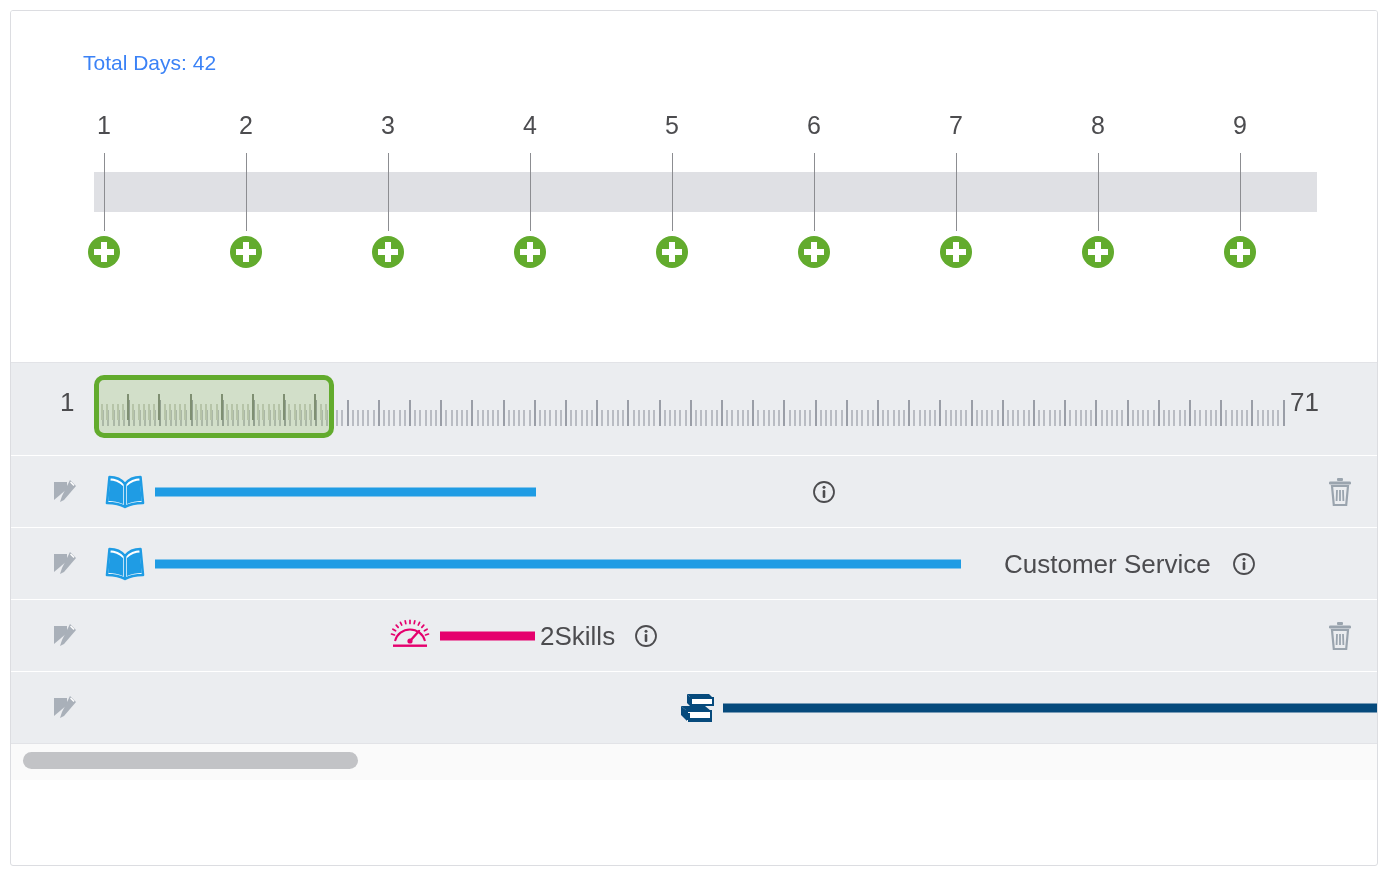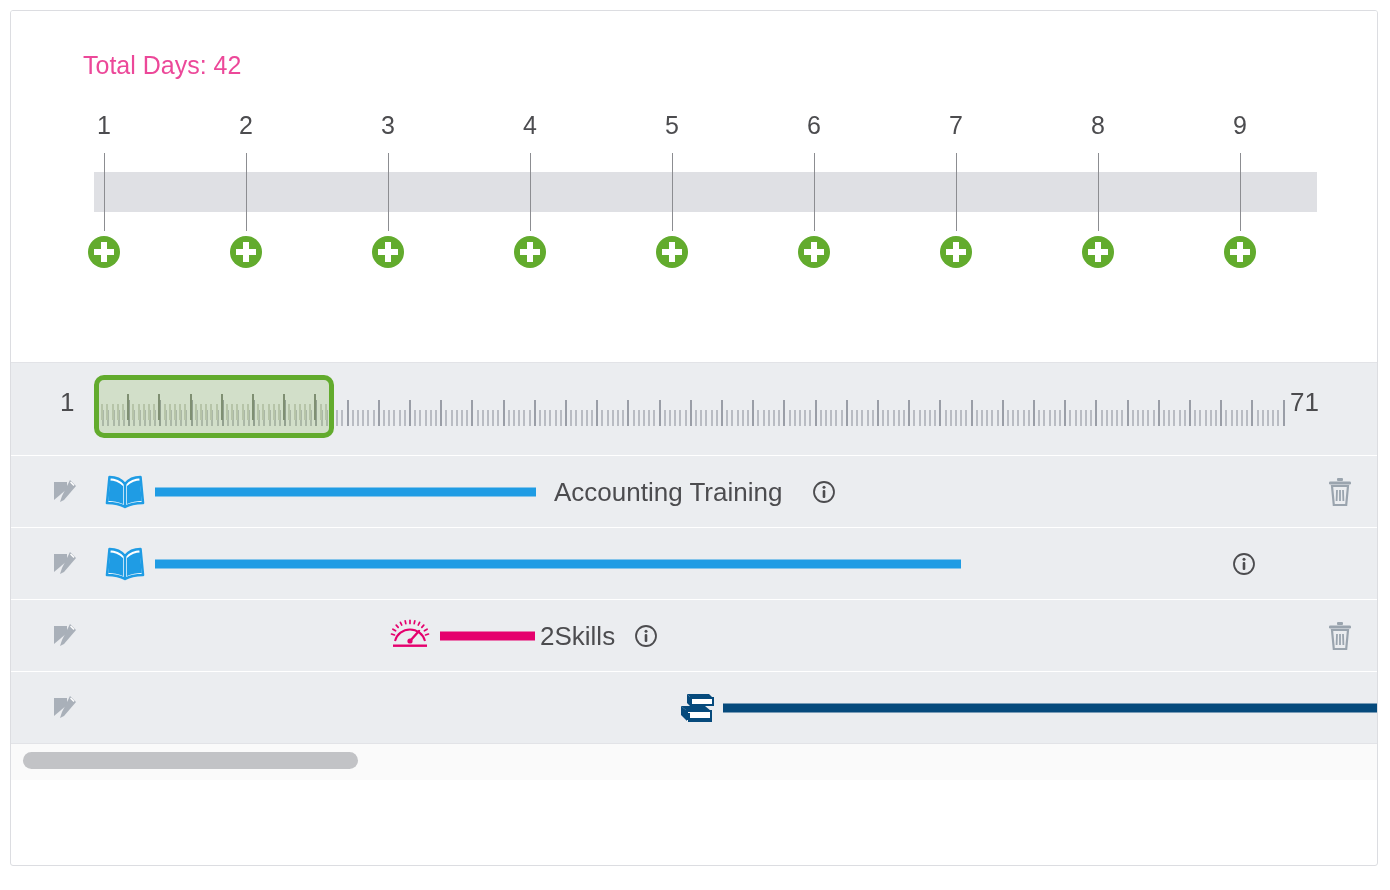--- a/index.html
+++ b/index.html
@@ -48,22 +48,22 @@
     position: relative;
     height: 352px;
     background: #ffffff;
     border-bottom: 1px solid #e2e3e7;
     box-sizing: border-box;
   }
   .total-days {
     position: absolute;
     left: 72px;
     top: 40px;
-    font-size: 25px;
-    color: #ec4899;
+    font-size: 21px;
+    color: #3b82f6;
   }
 
   .track-wrap {
     position: absolute;
     left: 0;
     top: 100px;
     width: 100%;
     height: 180px;
   }
   .track-bar {
@@ -602,21 +602,20 @@
               <path d="M18 2 L24 8 L12 22 L8 24 L10 18 Z" fill="#a9b0b9"></path>
               <path d="M18.5 4 L22 7.5" stroke="#ffffff" stroke-width="1.4"></path>
             </svg></span>
           <span class="type-icon" style="left:94px;"><svg viewBox="0 0 40 34" width="40" height="34">
               <path d="M20 9 C16 4 10 2 4.5 2 L2 28 C8 28 15 29 20 32 C25 29 32 28 38 28 L35.5 2 C30 2 24 4 20 9 Z" fill="#ffffff" stroke="#1f9ce4" stroke-width="2.6" stroke-linejoin="round"></path>
               <path d="M20 9 L20 32" stroke="#1f9ce4" stroke-width="2.6"></path>
               <path d="M18 11 C14 7 9 5.5 5 5.5 L3.3 26 C8 26 14 27 18 29 Z" fill="#1f9ce4"></path>
               <path d="M22 11 C26 7 31 5.5 35 5.5 L36.7 26 C32 26 26 27 22 29 Z" fill="#1f9ce4"></path>
             </svg></span>
           <div class="row-bar" style="left: 144px; width: 381px; background: rgb(31, 156, 228);"></div>
-          <span class="row-label" style="left: 543px;">Accounting Training</span>
           <span class="info-icon" style="left:801px;"><svg viewBox="0 0 24 24" width="24" height="24">
               <circle cx="12" cy="12" r="10" fill="none" stroke="#4c4c4f" stroke-width="1.8"></circle>
               <circle cx="12" cy="7.2" r="1.5" fill="#4c4c4f"></circle>
               <rect x="10.7" y="10" width="2.6" height="8" rx="1.1" fill="#4c4c4f"></rect>
             </svg></span>
           <span class="trash-icon"><svg viewBox="0 0 26 30" width="26" height="30">
               <rect x="10" y="1" width="6" height="3" rx="1" fill="#9aa4ae"></rect>
               <rect x="2" y="4.5" width="22" height="3" rx="1.2" fill="#9aa4ae"></rect>
               <path d="M5 9 L21 9 L19.2 28 L6.8 28 Z" fill="none" stroke="#9aa4ae" stroke-width="2.2"></path>
               <path d="M10 13 L9.6 24 M13 13 L13 24 M16 13 L16.4 24" stroke="#9aa4ae" stroke-width="1.8"></path>
@@ -628,20 +627,21 @@
               <path d="M18 2 L24 8 L12 22 L8 24 L10 18 Z" fill="#a9b0b9"></path>
               <path d="M18.5 4 L22 7.5" stroke="#ffffff" stroke-width="1.4"></path>
             </svg></span>
           <span class="type-icon" style="left:94px;"><svg viewBox="0 0 40 34" width="40" height="34">
               <path d="M20 9 C16 4 10 2 4.5 2 L2 28 C8 28 15 29 20 32 C25 29 32 28 38 28 L35.5 2 C30 2 24 4 20 9 Z" fill="#ffffff" stroke="#1f9ce4" stroke-width="2.6" stroke-linejoin="round"></path>
               <path d="M20 9 L20 32" stroke="#1f9ce4" stroke-width="2.6"></path>
               <path d="M18 11 C14 7 9 5.5 5 5.5 L3.3 26 C8 26 14 27 18 29 Z" fill="#1f9ce4"></path>
               <path d="M22 11 C26 7 31 5.5 35 5.5 L36.7 26 C32 26 26 27 22 29 Z" fill="#1f9ce4"></path>
             </svg></span>
           <div class="row-bar" style="left: 144px; width: 806px; background: rgb(31, 156, 228);"></div>
+          <span class="row-label" style="left: 993px;">Customer Service</span>
           <span class="info-icon" style="left:1221px;"><svg viewBox="0 0 24 24" width="24" height="24">
               <circle cx="12" cy="12" r="10" fill="none" stroke="#4c4c4f" stroke-width="1.8"></circle>
               <circle cx="12" cy="7.2" r="1.5" fill="#4c4c4f"></circle>
               <rect x="10.7" y="10" width="2.6" height="8" rx="1.1" fill="#4c4c4f"></rect>
             </svg></span>
         </div>
         <div class="item-row">
           <span class="edit-icon"><svg viewBox="0 0 28 28" width="28" height="28">
               <path d="M2 4 L15 4 L15 11 L2 22 Z" fill="#a9b0b9"></path>
               <path d="M18 2 L24 8 L12 22 L8 24 L10 18 Z" fill="#a9b0b9"></path>

